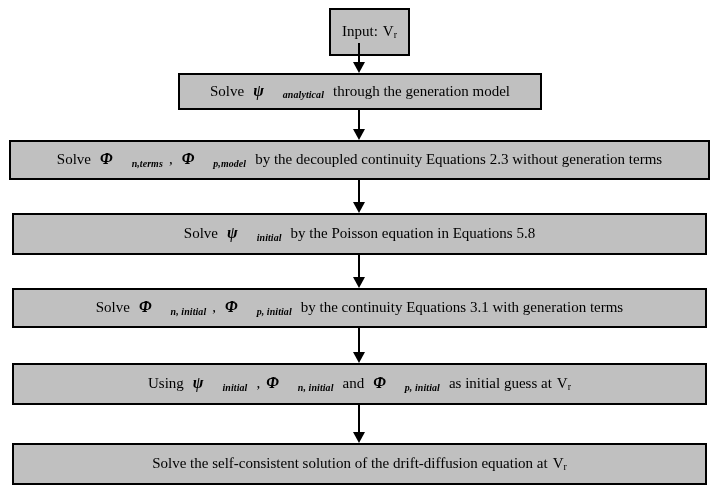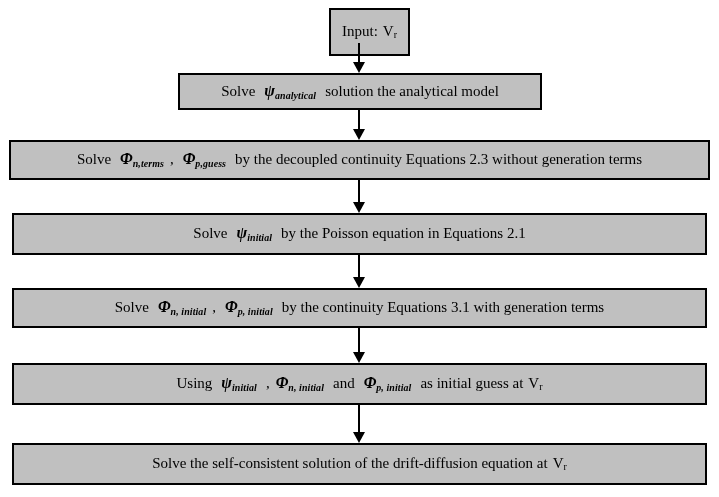--- a/index.html
+++ b/index.html
@@ -39,20 +39,21 @@
     font-style: italic;
     font-size: 16px;
     padding: 0 1px;
   }
   .sym sub {
     font-weight: bold;
     font-style: italic;
     font-size: 0.62em;
     vertical-align: -0.28em;
     letter-spacing: 0.1px;
+    margin-left: 19px;
   }
   .var {
     font-style: normal;
   }
   .var sub {
     font-size: 0.66em;
     vertical-align: -0.22em;
     font-style: normal;
   }
   .sp { display: inline-block; width: 5px; }
@@ -90,39 +91,39 @@
   <div class="node" style="left:305px; top:8px; width:81px; height:48px;margin-left:24px;">
     <span class="txt"><span>Input:</span><span class="sp"></span><span class="var">V<sub>r</sub></span></span>
   </div>
 
   <div class="arrow" style="left:359px; top:43px; height:30px;">
     <div class="shaft" style="height:20px;"></div>
     <div class="head" style="top:19px;"></div>
   </div>
 
   <div class="node" style="left:178px; top:73px; width:364px; height:37px;">
-    <span class="txt"><span>Solve</span><span class="sp-wide"></span><span class="sym">ψ<sub>analytical</sub></span><span class="sp-wide"></span><span>solution the analytical model</span></span>
+    <span class="txt"><span>Solve</span><span class="sp-wide"></span><span class="sym">ψ<sub>analytical</sub></span><span class="sp-wide"></span><span>through the generation model</span></span>
   </div>
 
   <div class="arrow" style="left:359px; top:110px; height:30px;">
     <div class="shaft" style="height:20px;"></div>
     <div class="head" style="top:19px;"></div>
   </div>
 
   <div class="node" style="left:9px; top:140px; width:701px; height:40px;">
-    <span class="txt"><span>Solve</span><span class="sp-wide"></span><span class="sym">Φ<sub>n,terms</sub></span><span class="sp"></span><span>,</span><span class="sp-wide"></span><span class="sym">Φ<sub>p,guess</sub></span><span class="sp-wide"></span><span>by the decoupled continuity Equations 2.3 without generation terms</span></span>
+    <span class="txt"><span>Solve</span><span class="sp-wide"></span><span class="sym">Φ<sub>n,terms</sub></span><span class="sp"></span><span>,</span><span class="sp-wide"></span><span class="sym">Φ<sub>p,model</sub></span><span class="sp-wide"></span><span>by the decoupled continuity Equations 2.3 without generation terms</span></span>
   </div>
 
   <div class="arrow" style="left:359px; top:180px; height:33px;">
     <div class="shaft" style="height:23px;"></div>
     <div class="head" style="top:22px;"></div>
   </div>
 
   <div class="node" style="left:12px; top:213px; width:695px; height:42px;">
-    <span class="txt"><span>Solve</span><span class="sp-wide"></span><span class="sym">ψ<sub>initial</sub></span><span class="sp-wide"></span><span>by the Poisson equation in Equations 2.1</span></span>
+    <span class="txt"><span>Solve</span><span class="sp-wide"></span><span class="sym">ψ<sub>initial</sub></span><span class="sp-wide"></span><span>by the Poisson equation in Equations 5.8</span></span>
   </div>
 
   <div class="arrow" style="left:359px; top:255px; height:33px;">
     <div class="shaft" style="height:23px;"></div>
     <div class="head" style="top:22px;"></div>
   </div>
 
   <div class="node" style="left:12px; top:288px; width:695px; height:40px;">
     <span class="txt"><span>Solve</span><span class="sp-wide"></span><span class="sym">Φ<sub>n, initial</sub></span><span class="sp"></span><span>,</span><span class="sp-wide"></span><span class="sym">Φ<sub>p, initial</sub></span><span class="sp-wide"></span><span>by the continuity Equations 3.1 with generation terms</span></span>
   </div>

